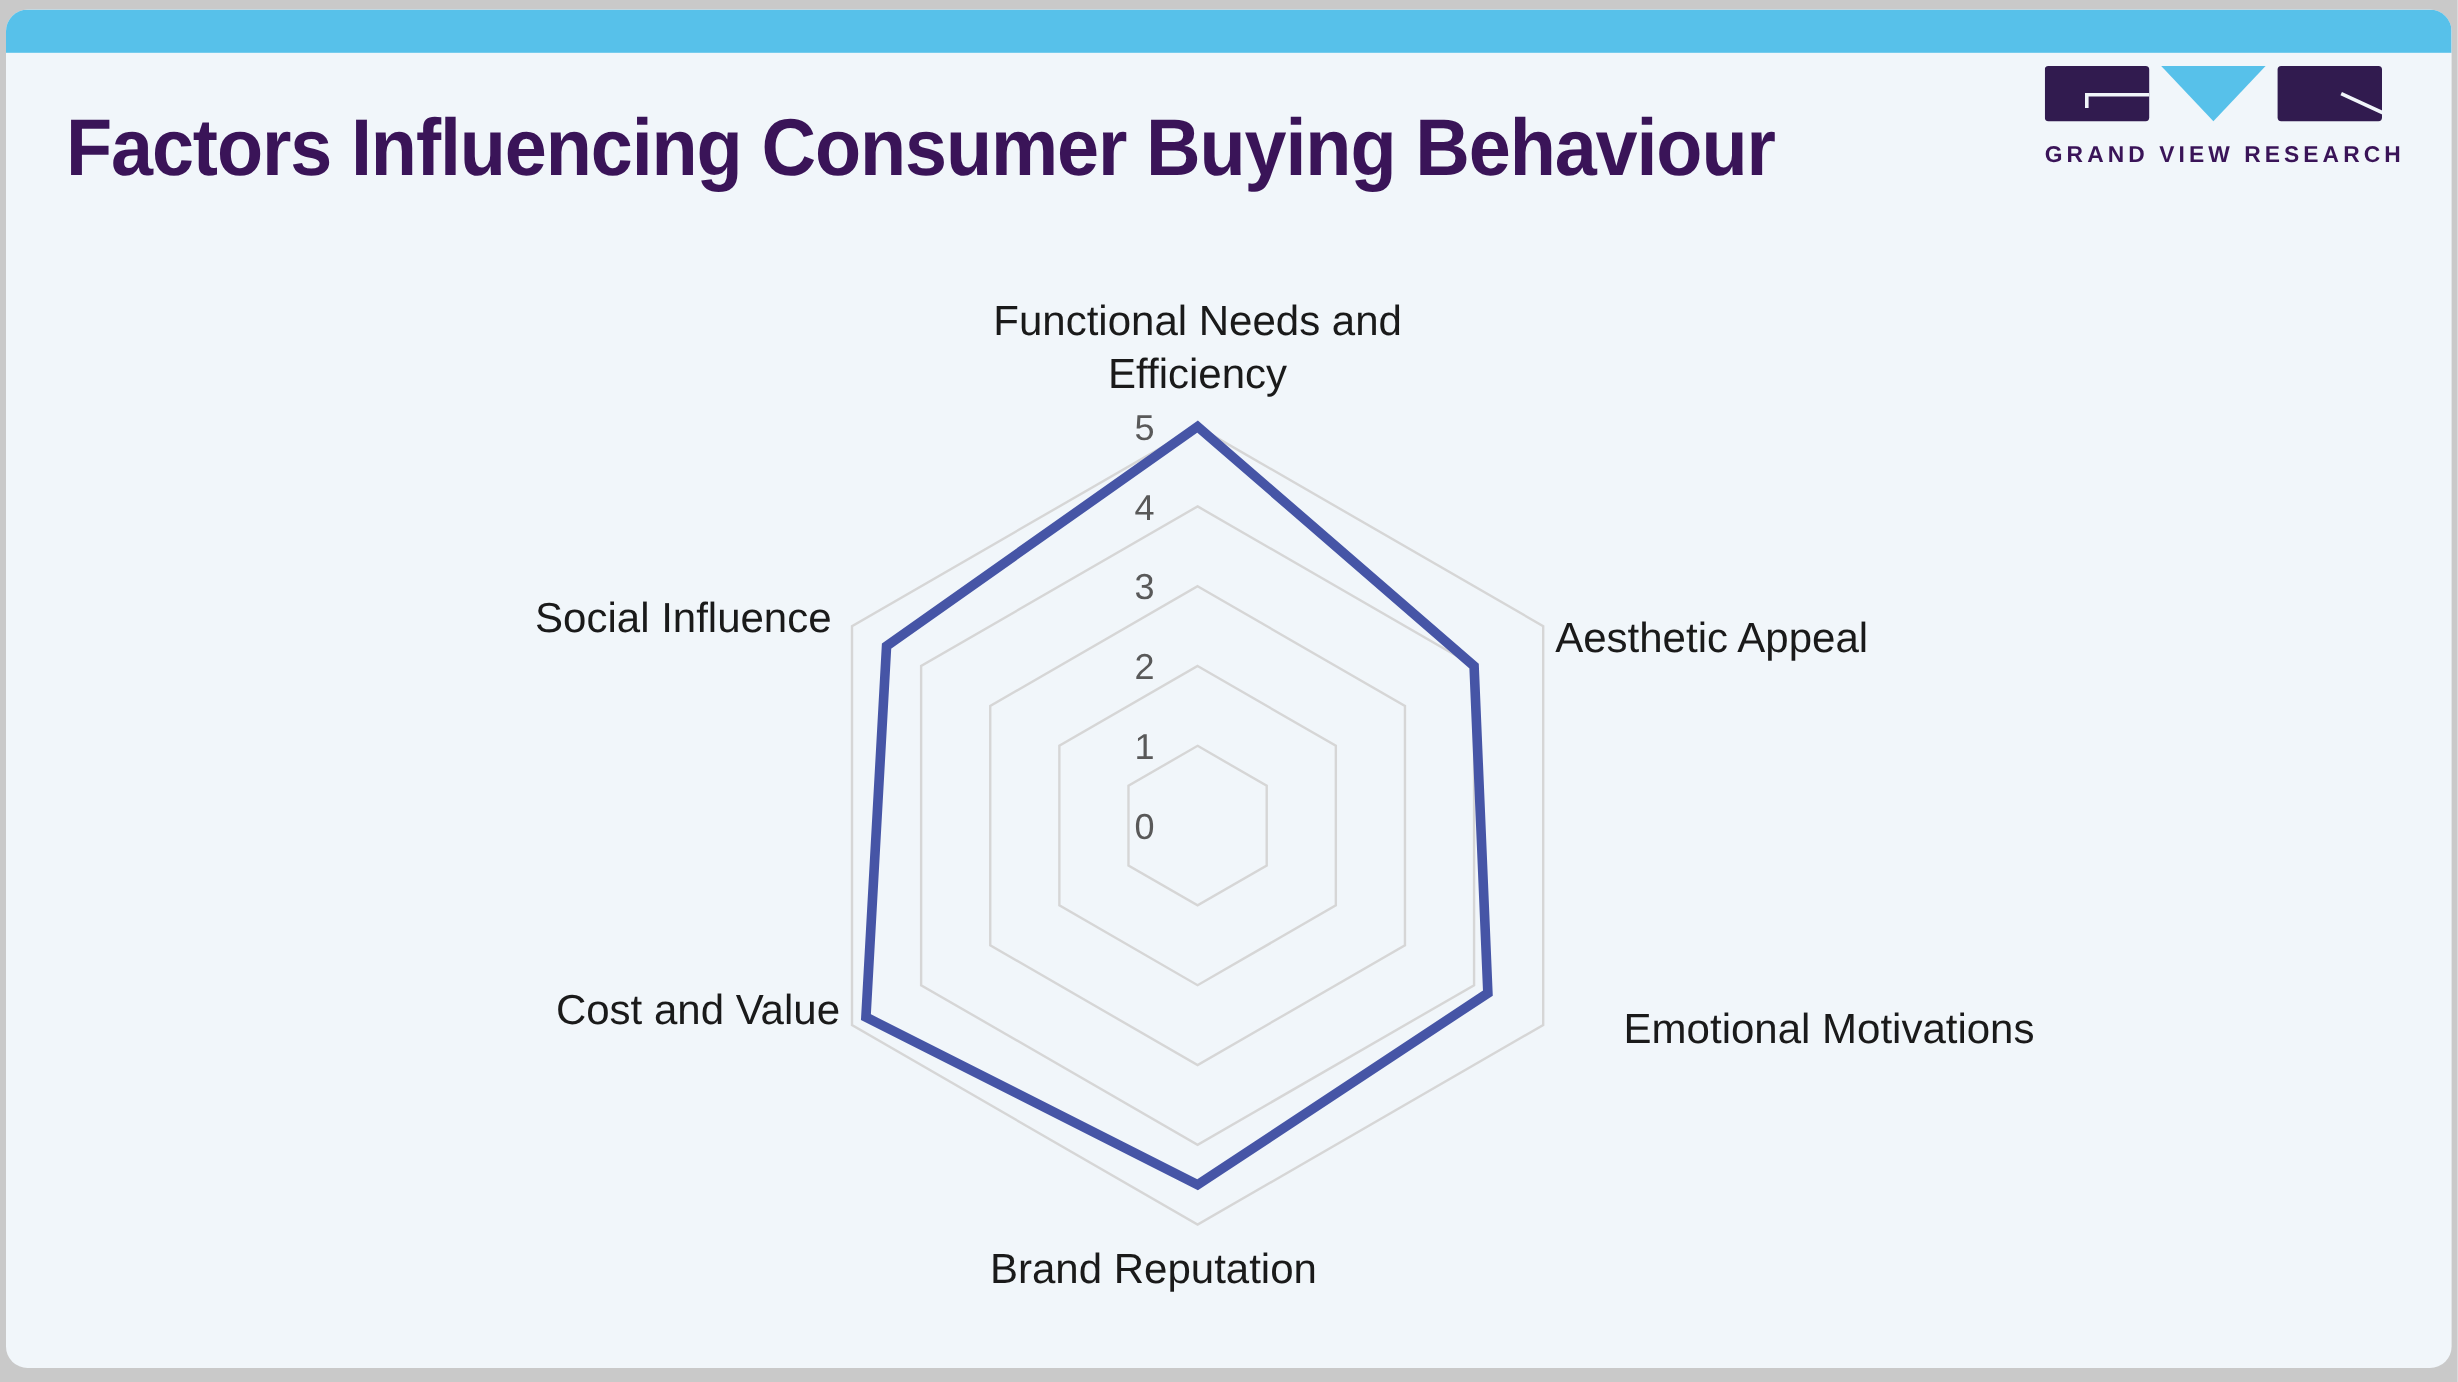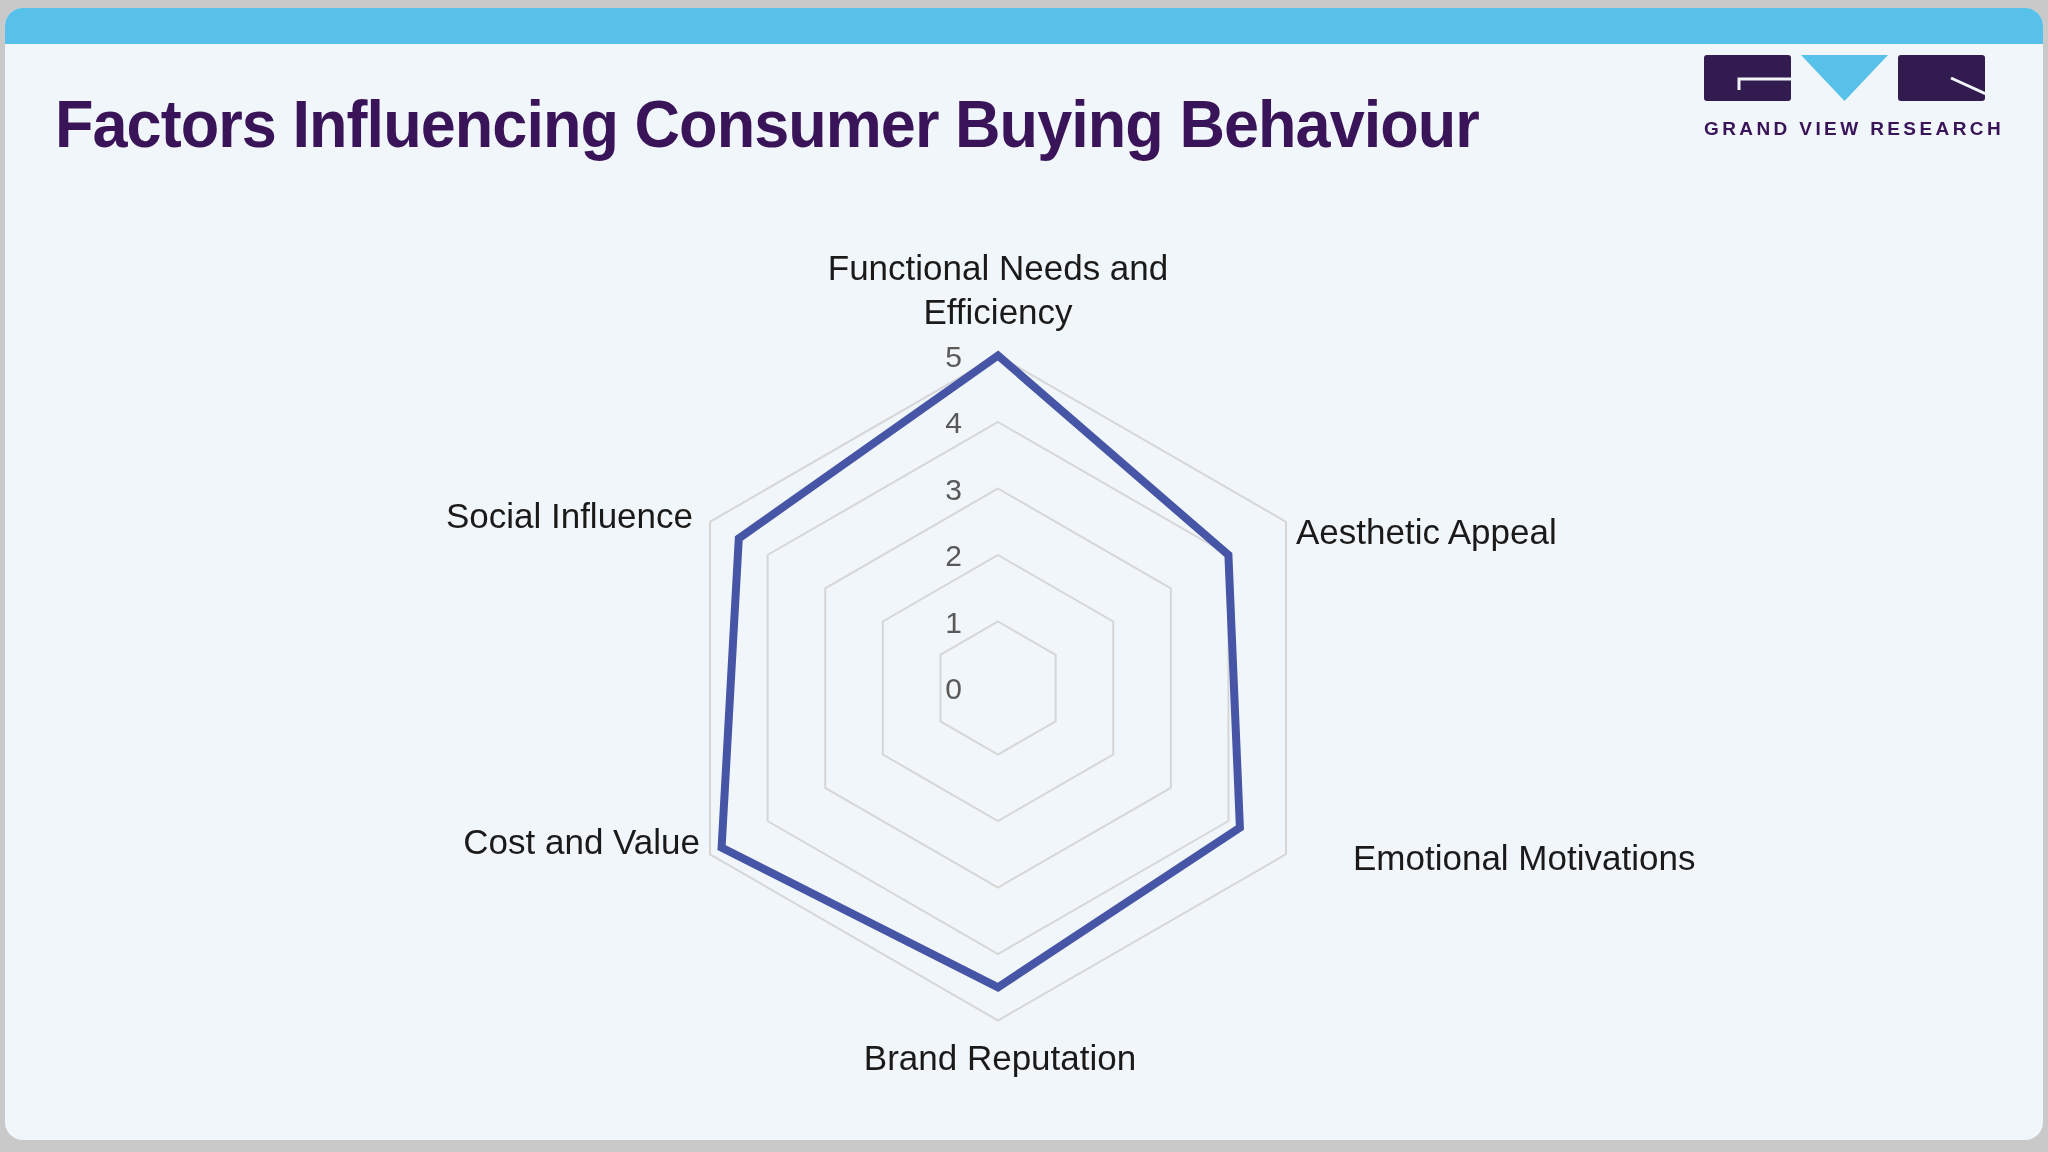--- a/index.html
+++ b/index.html
@@ -59,21 +59,21 @@
   .axis-label {
     position: absolute;
     font-size: 35px;
     font-weight: 500;
     color: #1A1A1A;
     line-height: 44px;
   }
   .al0 { left: 823px;  top: 246px;  width: 350px; text-align: center; }
   .al1 { left: 1296px; top: 494px; margin-top: 16px; }
   .al2 { left: 1353px; top: 836px; }
-  .al3 { left: 825px;  top: 1036px; width: 350px; text-align: center; }
+  .al3 { left: 825px;  top: 1036px; width: 350px; }
   .al4 { left: 350px;  top: 820px;  width: 350px; text-align: right; }
   .al5 { left: 343px;  top: 494px;  width: 350px; text-align: right; }
 </style>
 </head>
 <body style="background-color: rgb(201, 201, 201);">
 
 <div class="card" style="background-color: rgb(241, 246, 250);">
   <div class="topbar" style="background-color: rgb(87, 193, 234);"></div>
 
   <h1 class="page-title" style="color: rgb(58, 20, 88);">Factors Influencing Consumer Buying Behaviour</h1>

